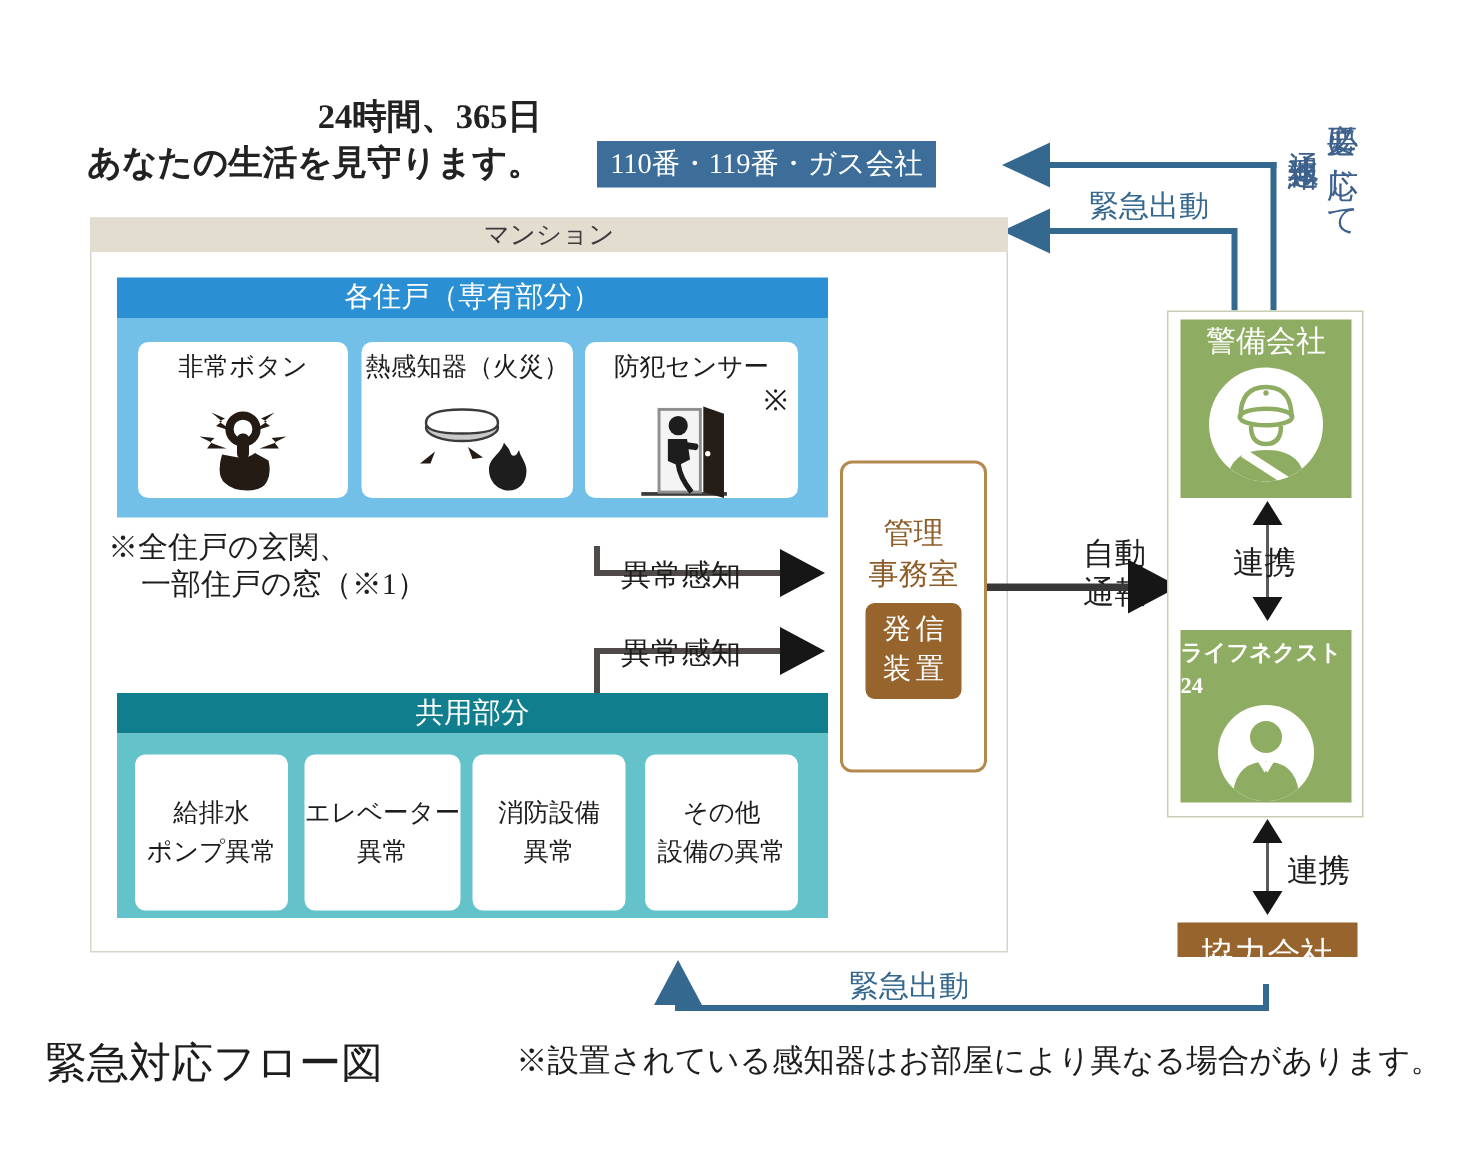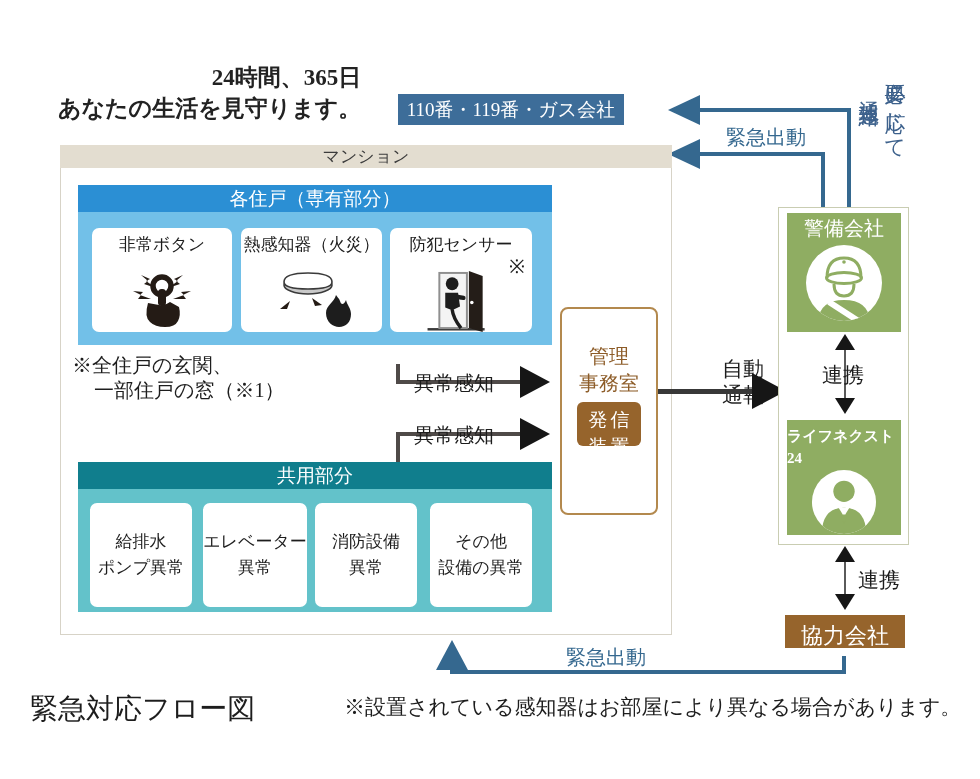--- a/index.html
+++ b/index.html
@@ -44,34 +44,34 @@
   .ccard1{left:90px;width:102px;}
   .ccard2{left:203px;width:104px;}
   .ccard3{left:315px;width:102px;}
   .ccard4{left:430px;width:102px;}
 
   
   .office{left:560px;top:307px;width:98px;height:208px;background:#fff;border:2px solid var(--office-border,#b3894e);
           border-radius:8px;box-sizing:border-box;}
   .office-name{left:560px;top:343px;width:98px;text-align:center;font-size:20px;line-height:27px;
           color:var(--office-text,#8d5c28);}
-  .device{left:577px;top:402px;width:64px;height:44px;background:var(--brown,#96642c);border-radius:6px;
+  .device{left:577px;top:402px;width:64px;height:64px;background:var(--brown,#96642c);border-radius:6px;
           color:#fff;font-size:19px;line-height:27px;text-align:center;padding-top:4px;box-sizing:border-box;
           letter-spacing:3px;text-indent:3px;}
 
   
   .panel{left:778px;top:207px;width:131px;height:338px;background:#fff;
          border:1px solid var(--panel-border,#c9cdb2);box-sizing:border-box;}
   .greenbox{background:var(--green,#8fad62);display:flex;flex-direction:column;align-items:center;}
   .security-box{left:787px;top:213px;width:114px;height:119px;}
   .security-box .gb-label{color:#fff;font-size:20px;line-height:27px;margin-top:2px;}
   .lifenext-box{left:787px;top:420px;width:114px;height:115px;}
   .lifenext-box .gb-label{color:#fff;font-size:15px;line-height:22px;margin-top:5px;
          font-family:Liberation Serif, serif;font-weight:700;}
-  .kyoryoku{left:785px;top:615px;width:120px;height:33px;background:var(--brown,#96642c);
+  .kyoryoku{left:785px;top:615px;width:120px;height:23px;background:var(--brown,#96642c);
          color:#fff;font-size:22px;text-align:center;line-height:41px;}
 
   
   .hline,.vline{background:var(--arrow-blue,#35688f);}
   .hline{height:4px;}
   .vline{width:4px;}
   .gline{background:var(--gray-line,#4f4a48);}
   .dkline{background:#383838;}
   .thin{background:#5a5a5a;}
 

